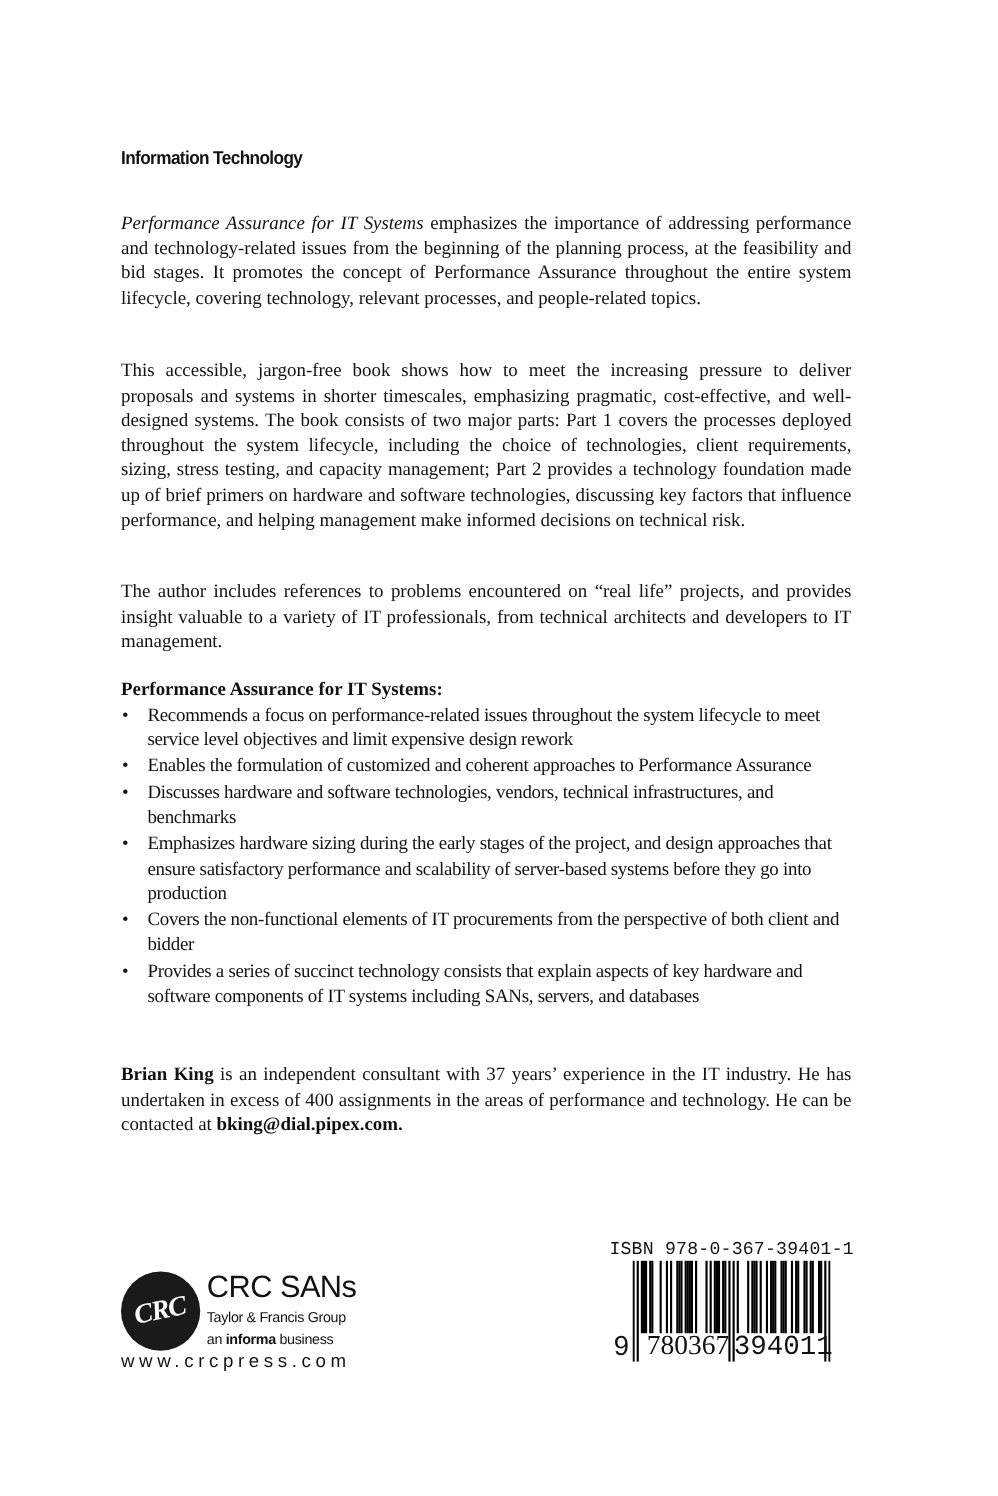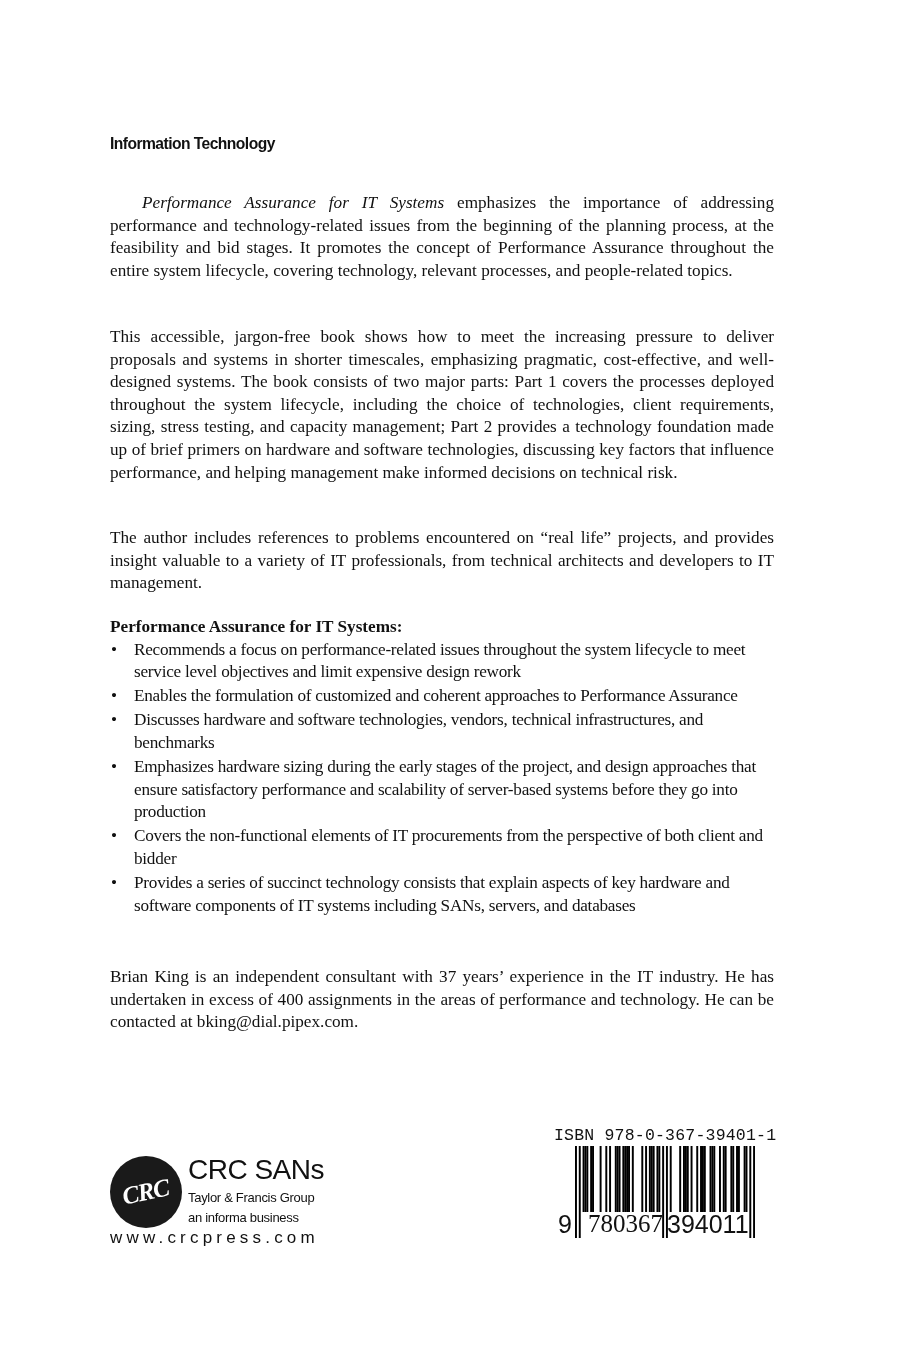--- a/index.html
+++ b/index.html
@@ -23,22 +23,22 @@
     ul.bullets { list-style: none; margin: 0; padding: 0; }
     ul.bullets li {
       position: relative; padding-left: 24px;
       font-family: "Liberation Serif", serif; font-size: 17.2px; line-height: 22.6px;
       margin-bottom: 1.5px; letter-spacing: -0.25px;
     }
     ul.bullets li .bullet { position: absolute; left: 1px; top: 0; }
     .author { position: absolute; top: 966px; left: 0; width: 664px; }
     .author-title { font-family: "Liberation Serif", serif; font-weight: bold; font-size: 17.2px; line-height: 22.6px; }
     .author-text { font-family: "Liberation Serif", serif; font-size: 17.2px; line-height: 22.6px; text-align: justify; }
-    b { font-weight: normal; }
-    i { font-style: italic; margin-left: 32px; }
+    b { font-weight: bold; }
+    i { font-style: italic; }
 
     
     .publisher { position: absolute; left: 110px; top: 1152px; width: 230px; height: 100px; }
     .crc-circle {
       position: absolute; left: 0; top: 4px; width: 72px; height: 72px; border-radius: 50%;
       background: #1a1a1a; color: #fff; display: flex; align-items: center; justify-content: center;
       font-family: "Liberation Serif", serif; font-style: italic; font-weight: bold; font-size: 25px;
       letter-spacing: -1px;
     }
     .crc-circle span { transform: rotate(-12deg); display: inline-block; }
@@ -46,21 +46,21 @@
     .pub-group { position: absolute; left: 78px; top: 38px; font-family: "Liberation Sans", sans-serif; font-size: 13px; letter-spacing: -0.3px; text-align: center; }
     .pub-business { position: absolute; left: 78px; top: 58px; font-family: "Liberation Sans", sans-serif; font-size: 13px; letter-spacing: -0.3px; }
     .pub-url { position: absolute; left: 0; top: 76px; font-family: "Liberation Sans", sans-serif; font-size: 17px; letter-spacing: 4.2px; }
 
     
     .barcode-block { position: absolute; left: 550px; top: 1126px; width: 232px; height: 126px; }
     .isbn-text { position: absolute; left: 4px; top: 0; font-family: "Liberation Mono", monospace; font-size: 16.5px; letter-spacing: 0.2px; }
     .barcode-svg { position: absolute; left: 25px; top: 20px; }
     .barcode-digits-lead { position: absolute; left: 8px; top: 84px; font-family: "Liberation Sans", sans-serif; font-size: 25px; }
     .barcode-digits-left { position: absolute; left: 38px; top: 84px; font-family: Liberation Serif, serif; font-size: 25px; letter-spacing: 0px; }
-    .barcode-digits-right { position: absolute; left: 117px; top: 84px; font-family: Liberation Sans, sans-serif; font-size: 25px; letter-spacing: 0px; }
+    .barcode-digits-right { position: absolute; left: 117px; top: 84px; font-family: Liberation Mono, monospace; font-size: 25px; letter-spacing: 0px; }
   </style>
 </head>
 <body>
 
 <div class="page">
   <div class="category">Information Technology</div>
 
   <p class="body-text p1"><i>Performance Assurance for IT Systems</i><span> emphasizes the importance of addressing performance and technology-related issues from the beginning of the planning process, at the feasibility and bid stages. It promotes the concept of Performance Assurance throughout the entire system lifecycle, covering technology, relevant processes, and people-related topics.</span></p>
 
   <p class="body-text p2">This accessible, jargon-free book shows how to meet the increasing pressure to deliver proposals and systems in shorter timescales, emphasizing pragmatic, cost-effective, and well-designed systems. The book consists of two major parts: Part 1 covers the processes deployed throughout the system lifecycle, including the choice of technologies, client requirements, sizing, stress testing, and capacity management; Part 2 provides a technology foundation made up of brief primers on hardware and software technologies, discussing key factors that influence performance, and helping management make informed decisions on technical risk.</p>

